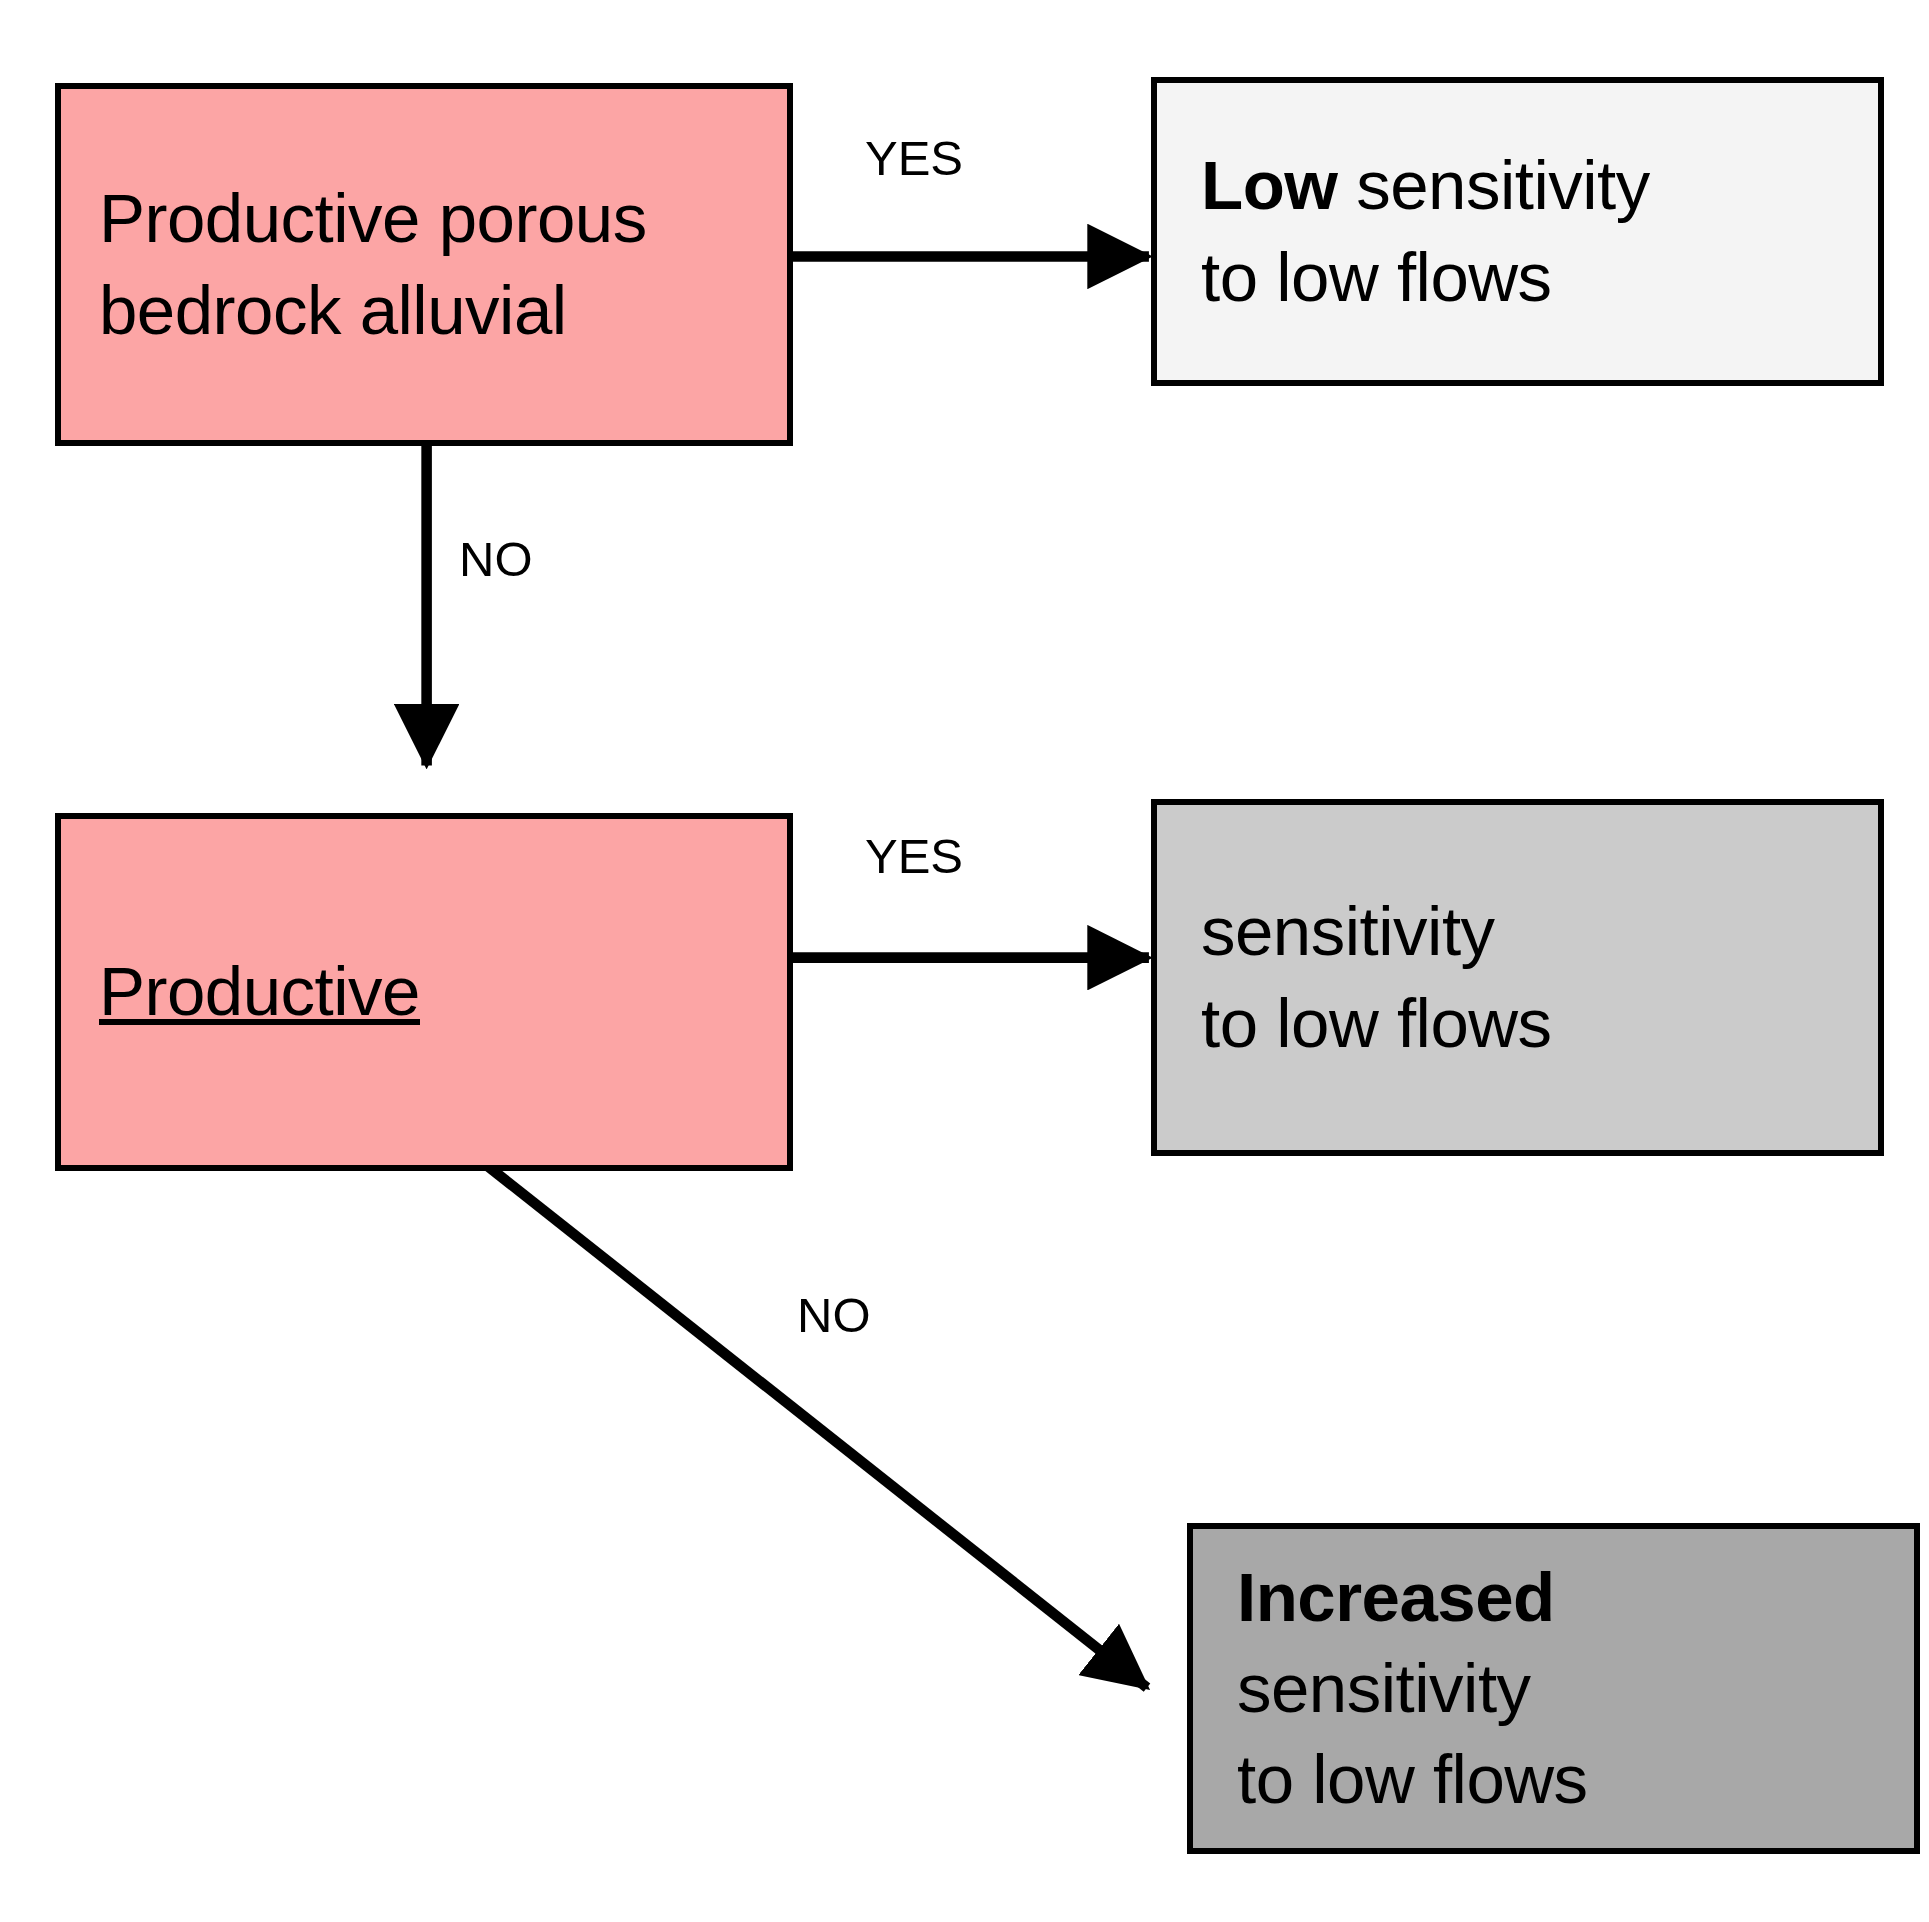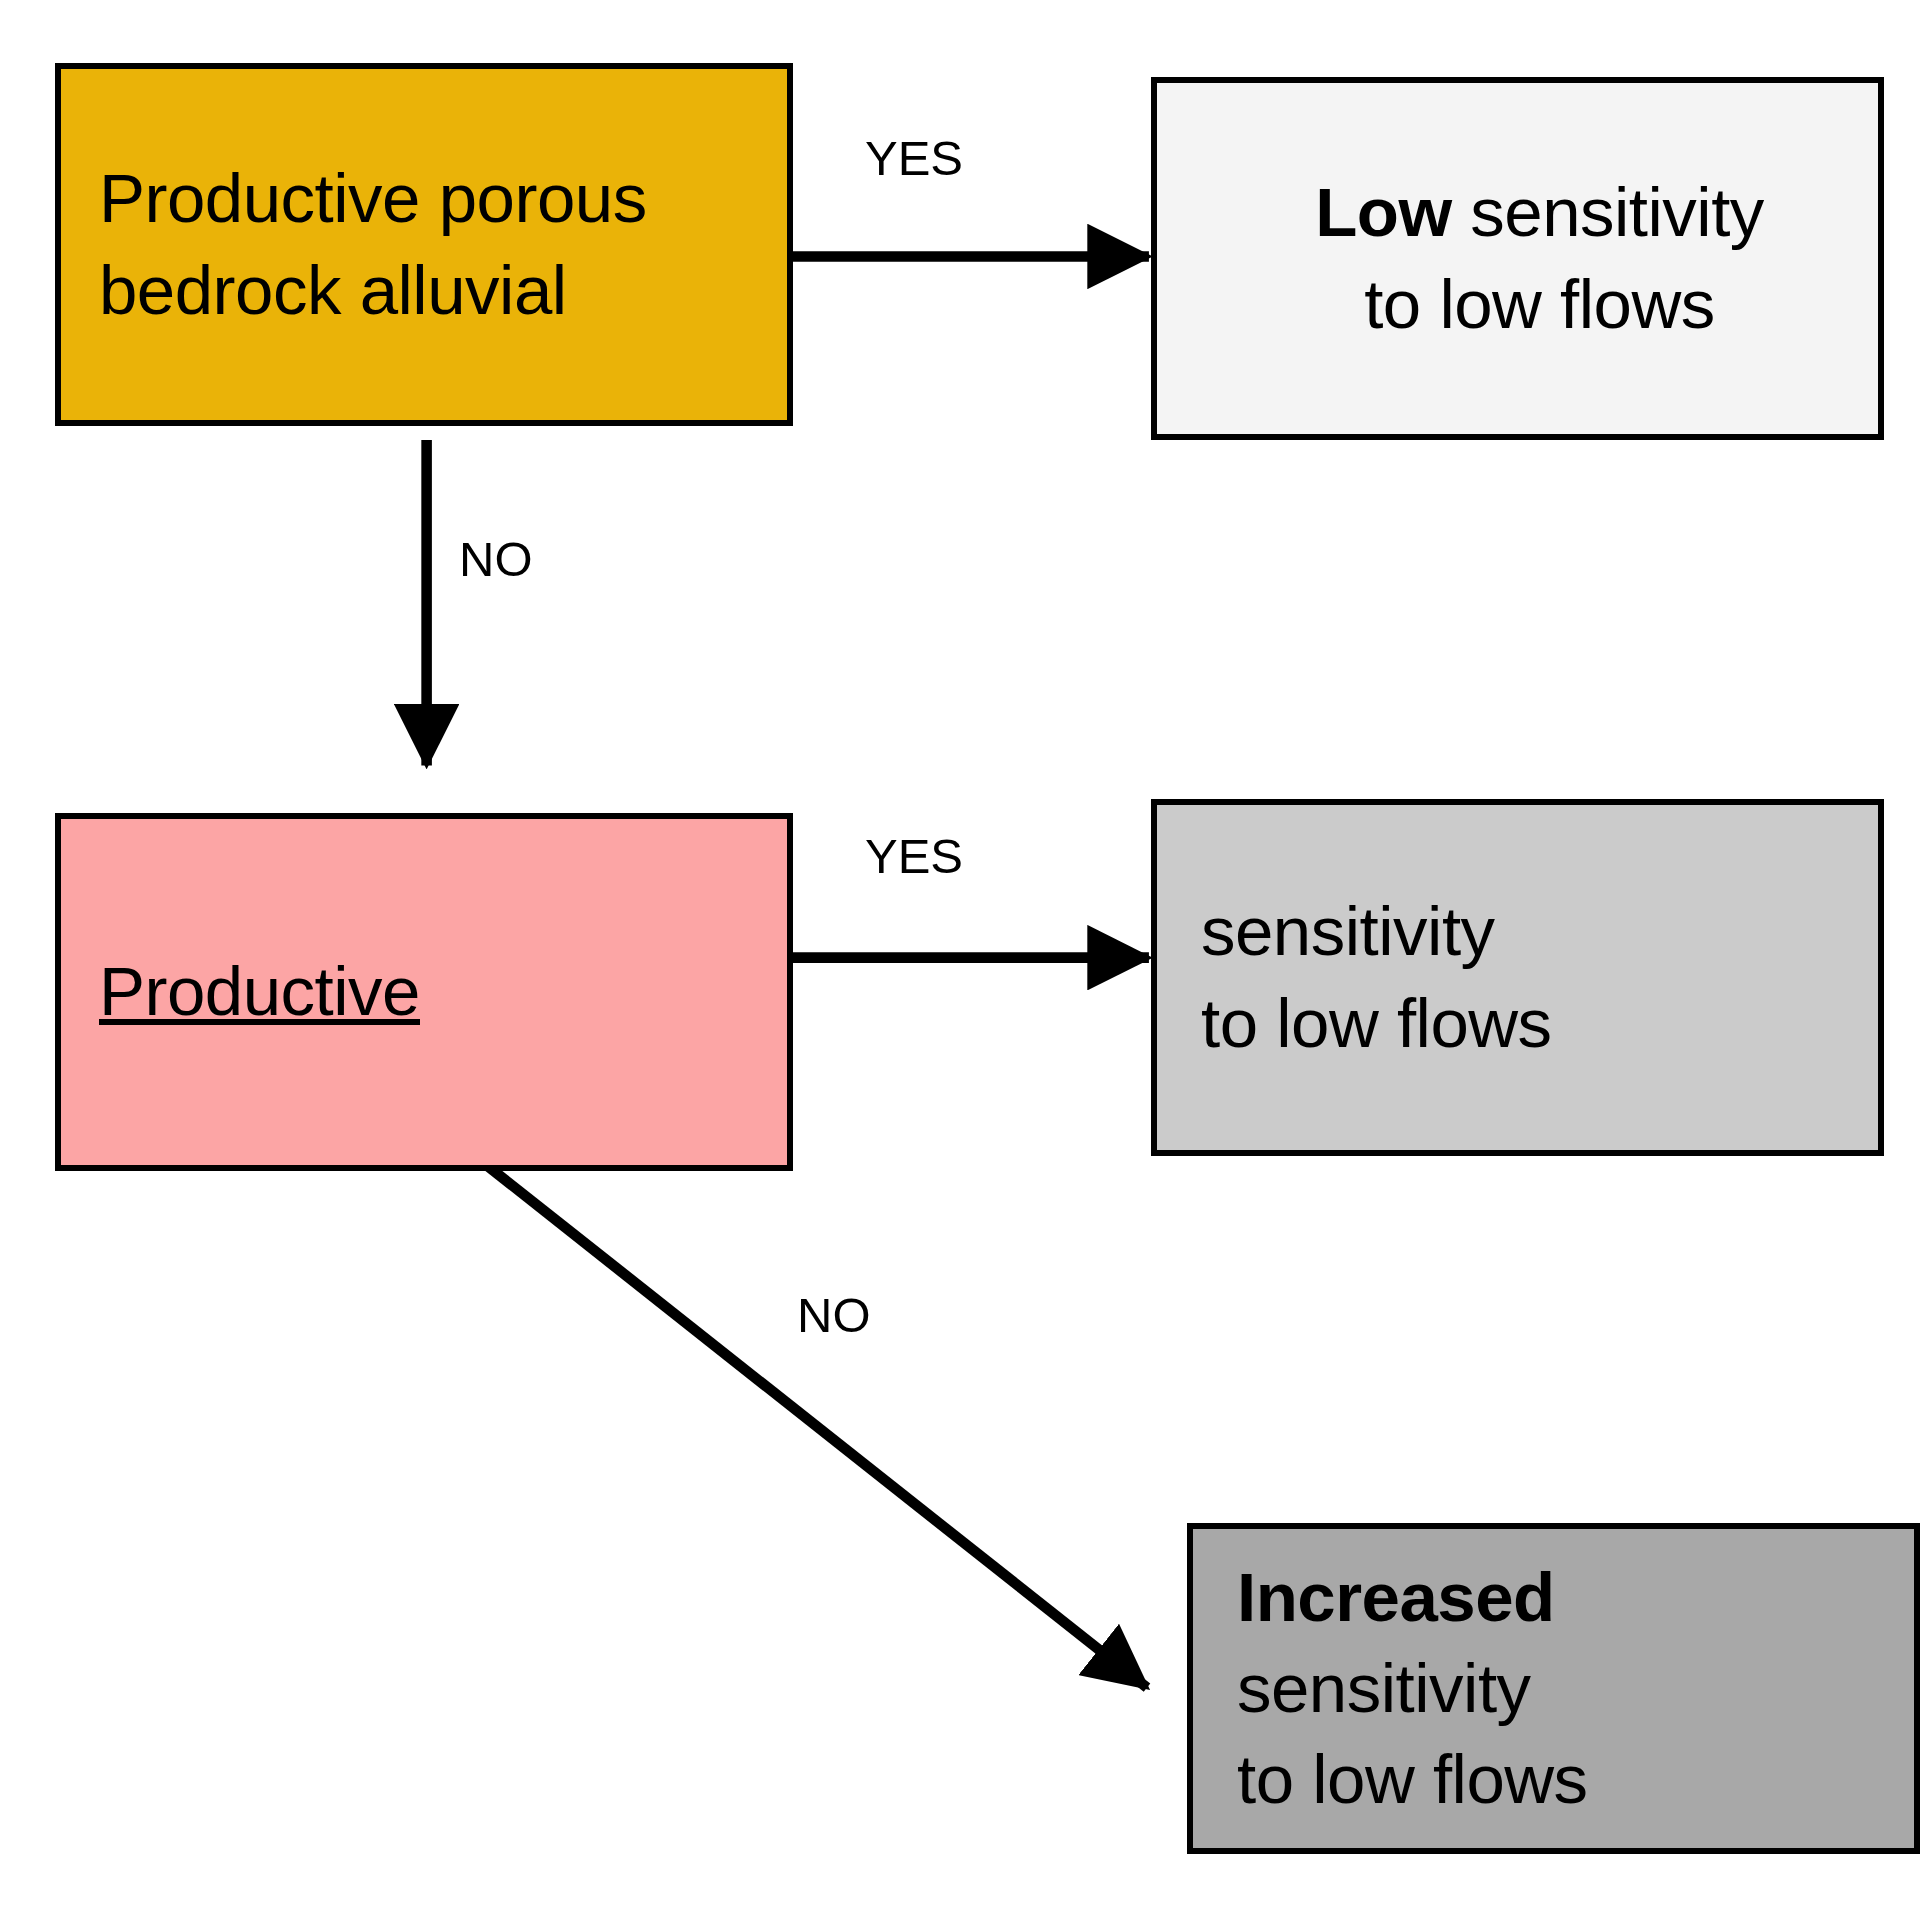--- a/index.html
+++ b/index.html
@@ -49,23 +49,23 @@
   }
   .edge-label {
     position: absolute;
     font-size: 49px;
     color: #000000;
     white-space: nowrap;
     letter-spacing: 0px;
   }
 
   
-  #node-bedrock   { left: 55px;   top: 63px;   width: 738px;  height: 363px; background:#eab308; }
+  #node-bedrock   { left: 55px;   top: 83px;   width: 738px;  height: 363px; background:#fca5a5; }
   #node-alluvial  { left: 55px;   top: 813px;  width: 738px;  height: 358px; background:#fca5a5;text-decoration:underline; }
-  #node-low       { left: 1151px; top: 77px;   width: 733px;  height: 363px; text-align: center; }
+  #node-low       { left: 1151px; top: 77px;   width: 733px;  height: 309px; }
   #node-intermed  { left: 1151px; top: 799px;  width: 733px;  height: 357px; }
   #node-increased { left: 1151px; top: 1523px; width: 733px;  height: 331px; }
 
   #label-yes-1 { left: 865px;  top: 130px;  }
   #label-no-1  { left: 459px;  top: 531px;  }
   #label-yes-2 { left: 865px;  top: 828px;  }
   #label-no-2  { left: 797px;  top: 1287px; }
 </style>
 </head>
 <body>

